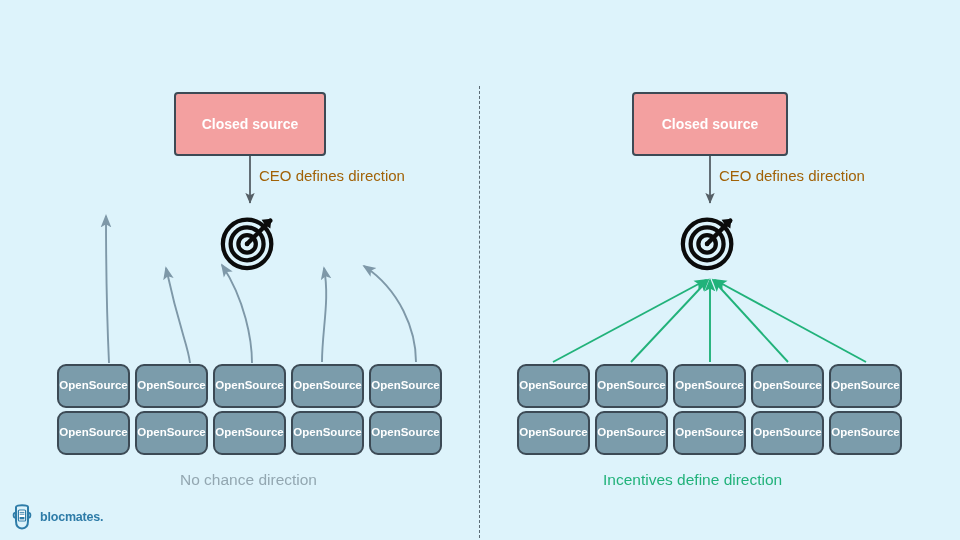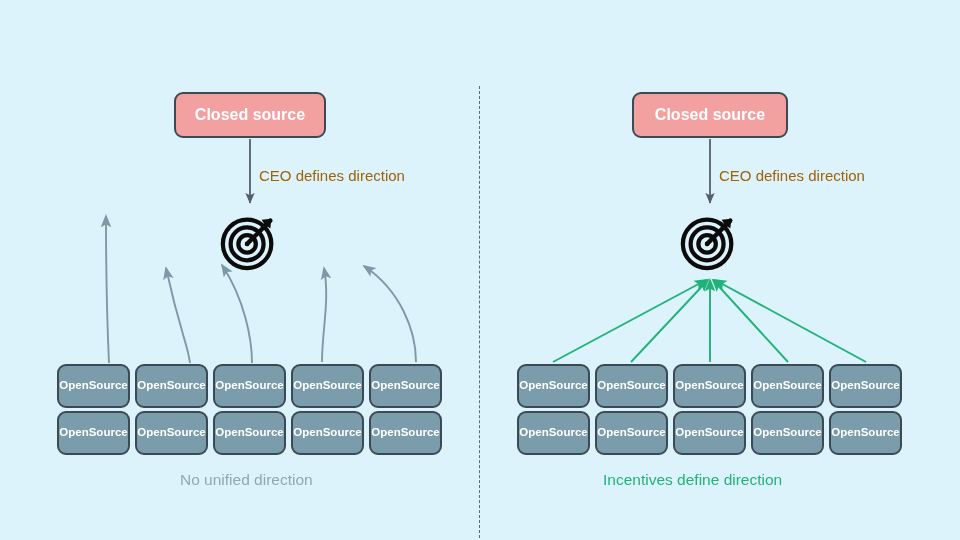--- a/index.html
+++ b/index.html
@@ -30,28 +30,28 @@
     width:0;height:452px;
     border-left:1.4px dashed #5b6b75;
   }
 
   
   .vec{position:absolute;left:0;top:0;width:960px;height:540px;pointer-events:none;}
 
   
   .closed-box{
     position:absolute;
-    height:46px;
+    height:64px;
     background:#f3a0a0;
     border:2px solid #3c4a55;
-    border-radius:9px;
+    border-radius:4px;
     display:flex;align-items:center;justify-content:center;
     color:#ffffff;
     font-weight:bold;
-    font-size:16px;
+    font-size:14px;
     box-sizing:border-box;
   }
   #closed-left{left:174px;top:92px;width:152px;}
   #closed-right{left:632px;top:92px;width:156px;}
 
   
   .ceo-label{
     position:absolute;
     font-size:15px;
     color:#a16207;
@@ -199,21 +199,21 @@
     <div class="os-box">
       <span>Open</span>
       <span>Source</span>
     </div>
     <div class="os-box">
       <span>Open</span>
       <span>Source</span>
     </div>
   </div>
 
-  <div class="caption" id="cap-left">No unified direction</div>
+  <div class="caption" id="cap-left">No chance direction</div>
 
   <div class="closed-box" id="closed-right">Closed source</div>
 
   <div class="ceo-label" id="ceo-right">CEO defines direction</div>
 
   <div class="target" id="target-right">
     <svg viewBox="0 0 64 64" width="62" height="62">
       <circle cx="29" cy="36" r="25" fill="none" stroke="#0b0b0b" stroke-width="4.4"></circle>
       <circle cx="29" cy="36" r="17" fill="none" stroke="#0b0b0b" stroke-width="4.4"></circle>
       <circle cx="29" cy="36" r="9" fill="none" stroke="#0b0b0b" stroke-width="4.4"></circle>
@@ -261,14 +261,26 @@
       <span>Source</span>
     </div>
     <div class="os-box">
       <span>Open</span>
       <span>Source</span>
     </div>
   </div>
 
   <div class="caption" id="cap-right">Incentives define direction</div>
 
+  <div class="logo">
+    <svg width="24" height="26" viewBox="0 0 24 26">
+      <path d="M6,3 C6,0.6 18,0.6 18,3 L18,17 C18,22 15.4,24.4 12,24.4 C8.6,24.4 6,22 6,17 Z" fill="none" stroke="#2e7ca8" stroke-width="2"></path>
+      <rect x="8.4" y="6" width="7.2" height="11" rx="1.1" fill="#ffffff" stroke="#2e7ca8" stroke-width="1.2"></rect>
+      <line x1="9.6" y1="8.4" x2="14.4" y2="8.4" stroke="#2e7ca8" stroke-width="0.9"></line>
+      <line x1="9.6" y1="10.2" x2="14.4" y2="10.2" stroke="#2e7ca8" stroke-width="0.9"></line>
+      <rect x="9.6" y="13" width="4.8" height="2.4" fill="#2e7ca8"></rect>
+      <path d="M5.4,8.6 C3,9 3,13.4 5.4,13.8" fill="none" stroke="#2e7ca8" stroke-width="1.8"></path>
+      <path d="M18.6,8.6 C21,9 21,13.4 18.6,13.8" fill="none" stroke="#2e7ca8" stroke-width="1.8"></path>
+    </svg>
+    <span class="logo-text">blocmates.</span>
+  </div>
 
 </div>
 
 </body></html>

